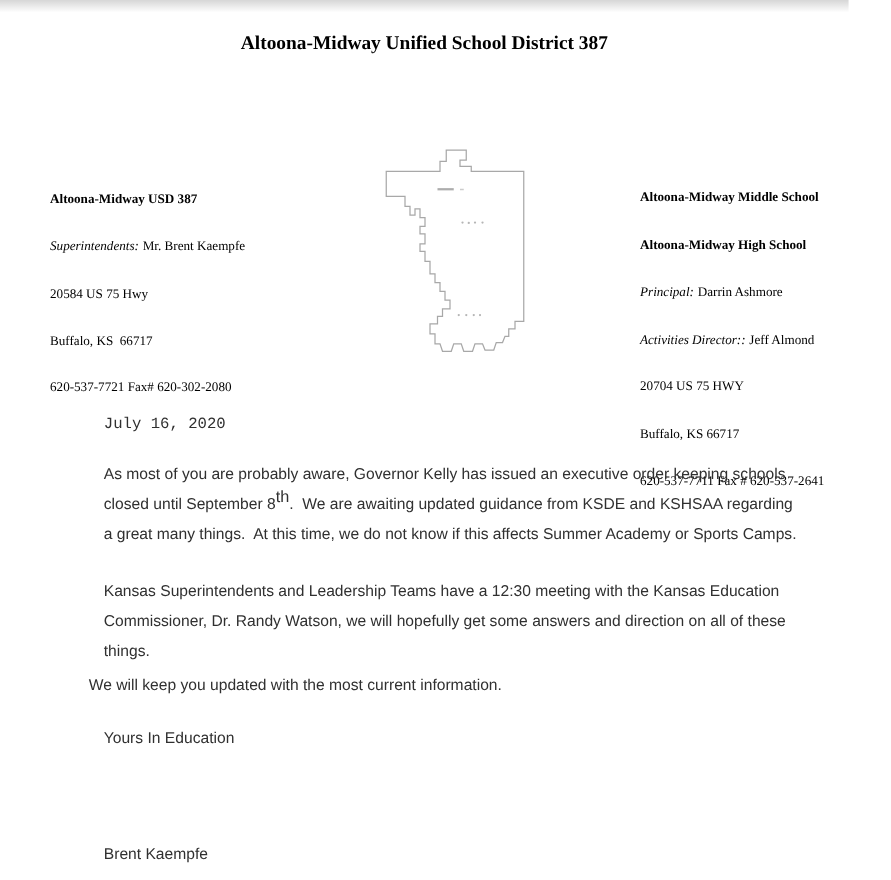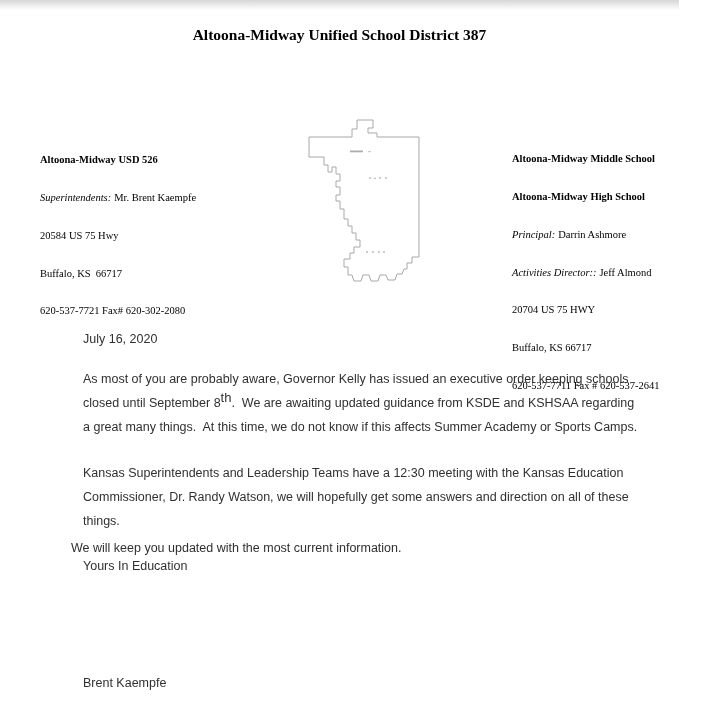--- a/index.html
+++ b/index.html
@@ -24,38 +24,38 @@
   .role-label{margin-right:3px;}
   .lh-left{left:40px;top:129px;width:260px;}
   .lh-elem{left:40px;top:224px;width:260px;}
   .lh-right{left:512px;top:128px;width:200px;}
   .map-wrap{position:absolute;left:298px;top:109px;width:135px;height:190px;}
   .body-text{
     position:absolute;font-family:"Liberation Sans",sans-serif;
     font-size:12.5px;color:#303030;white-space:pre-wrap;
   }
   .para{line-height:24px;width:558px;}
-  .date-line{left:83px;top:331px;line-height:16px;}
+  .date-line{left:83px;top:331px;line-height:16px;font-family:Liberation Mono, monospace;}
   .para1{left:83px;top:367px;}
   .para2{left:83px;top:461px;}
   .para3{left:71px;top:536px;}
-  .closing{left:83px;top:558px;line-height:16px;}
+  .closing{left:83px;top:582px;line-height:16px;}
   .signature{left:83px;top:622px;line-height:24.5px;width:300px;}
   sup{font-size:13px;vertical-align:super;line-height:0;}
 </style>
 </head>
 <body>
 
 <div class="page">
   <div class="top-shade"></div>
 
   <div class="doc-title">Altoona-Midway Unified School District 387</div>
 
   <div class="lh-block lh-left">
-    <div class="name">Altoona-Midway USD 526</div>
+    <div class="name">Altoona-Midway USD 387</div>
     <div><span class="it role-label">Superintendents:</span><span>Mr. Brent Kaempfe</span></div>
     <div>20584 US 75 Hwy</div>
     <div>Buffalo, KS  66717</div>
     <div>620-537-7721 Fax# 620-302-2080</div>
   </div>
 
 
   <div class="lh-block lh-right">
     <div class="name">Altoona-Midway Middle School</div>
     <div class="name">Altoona-Midway High School</div>

